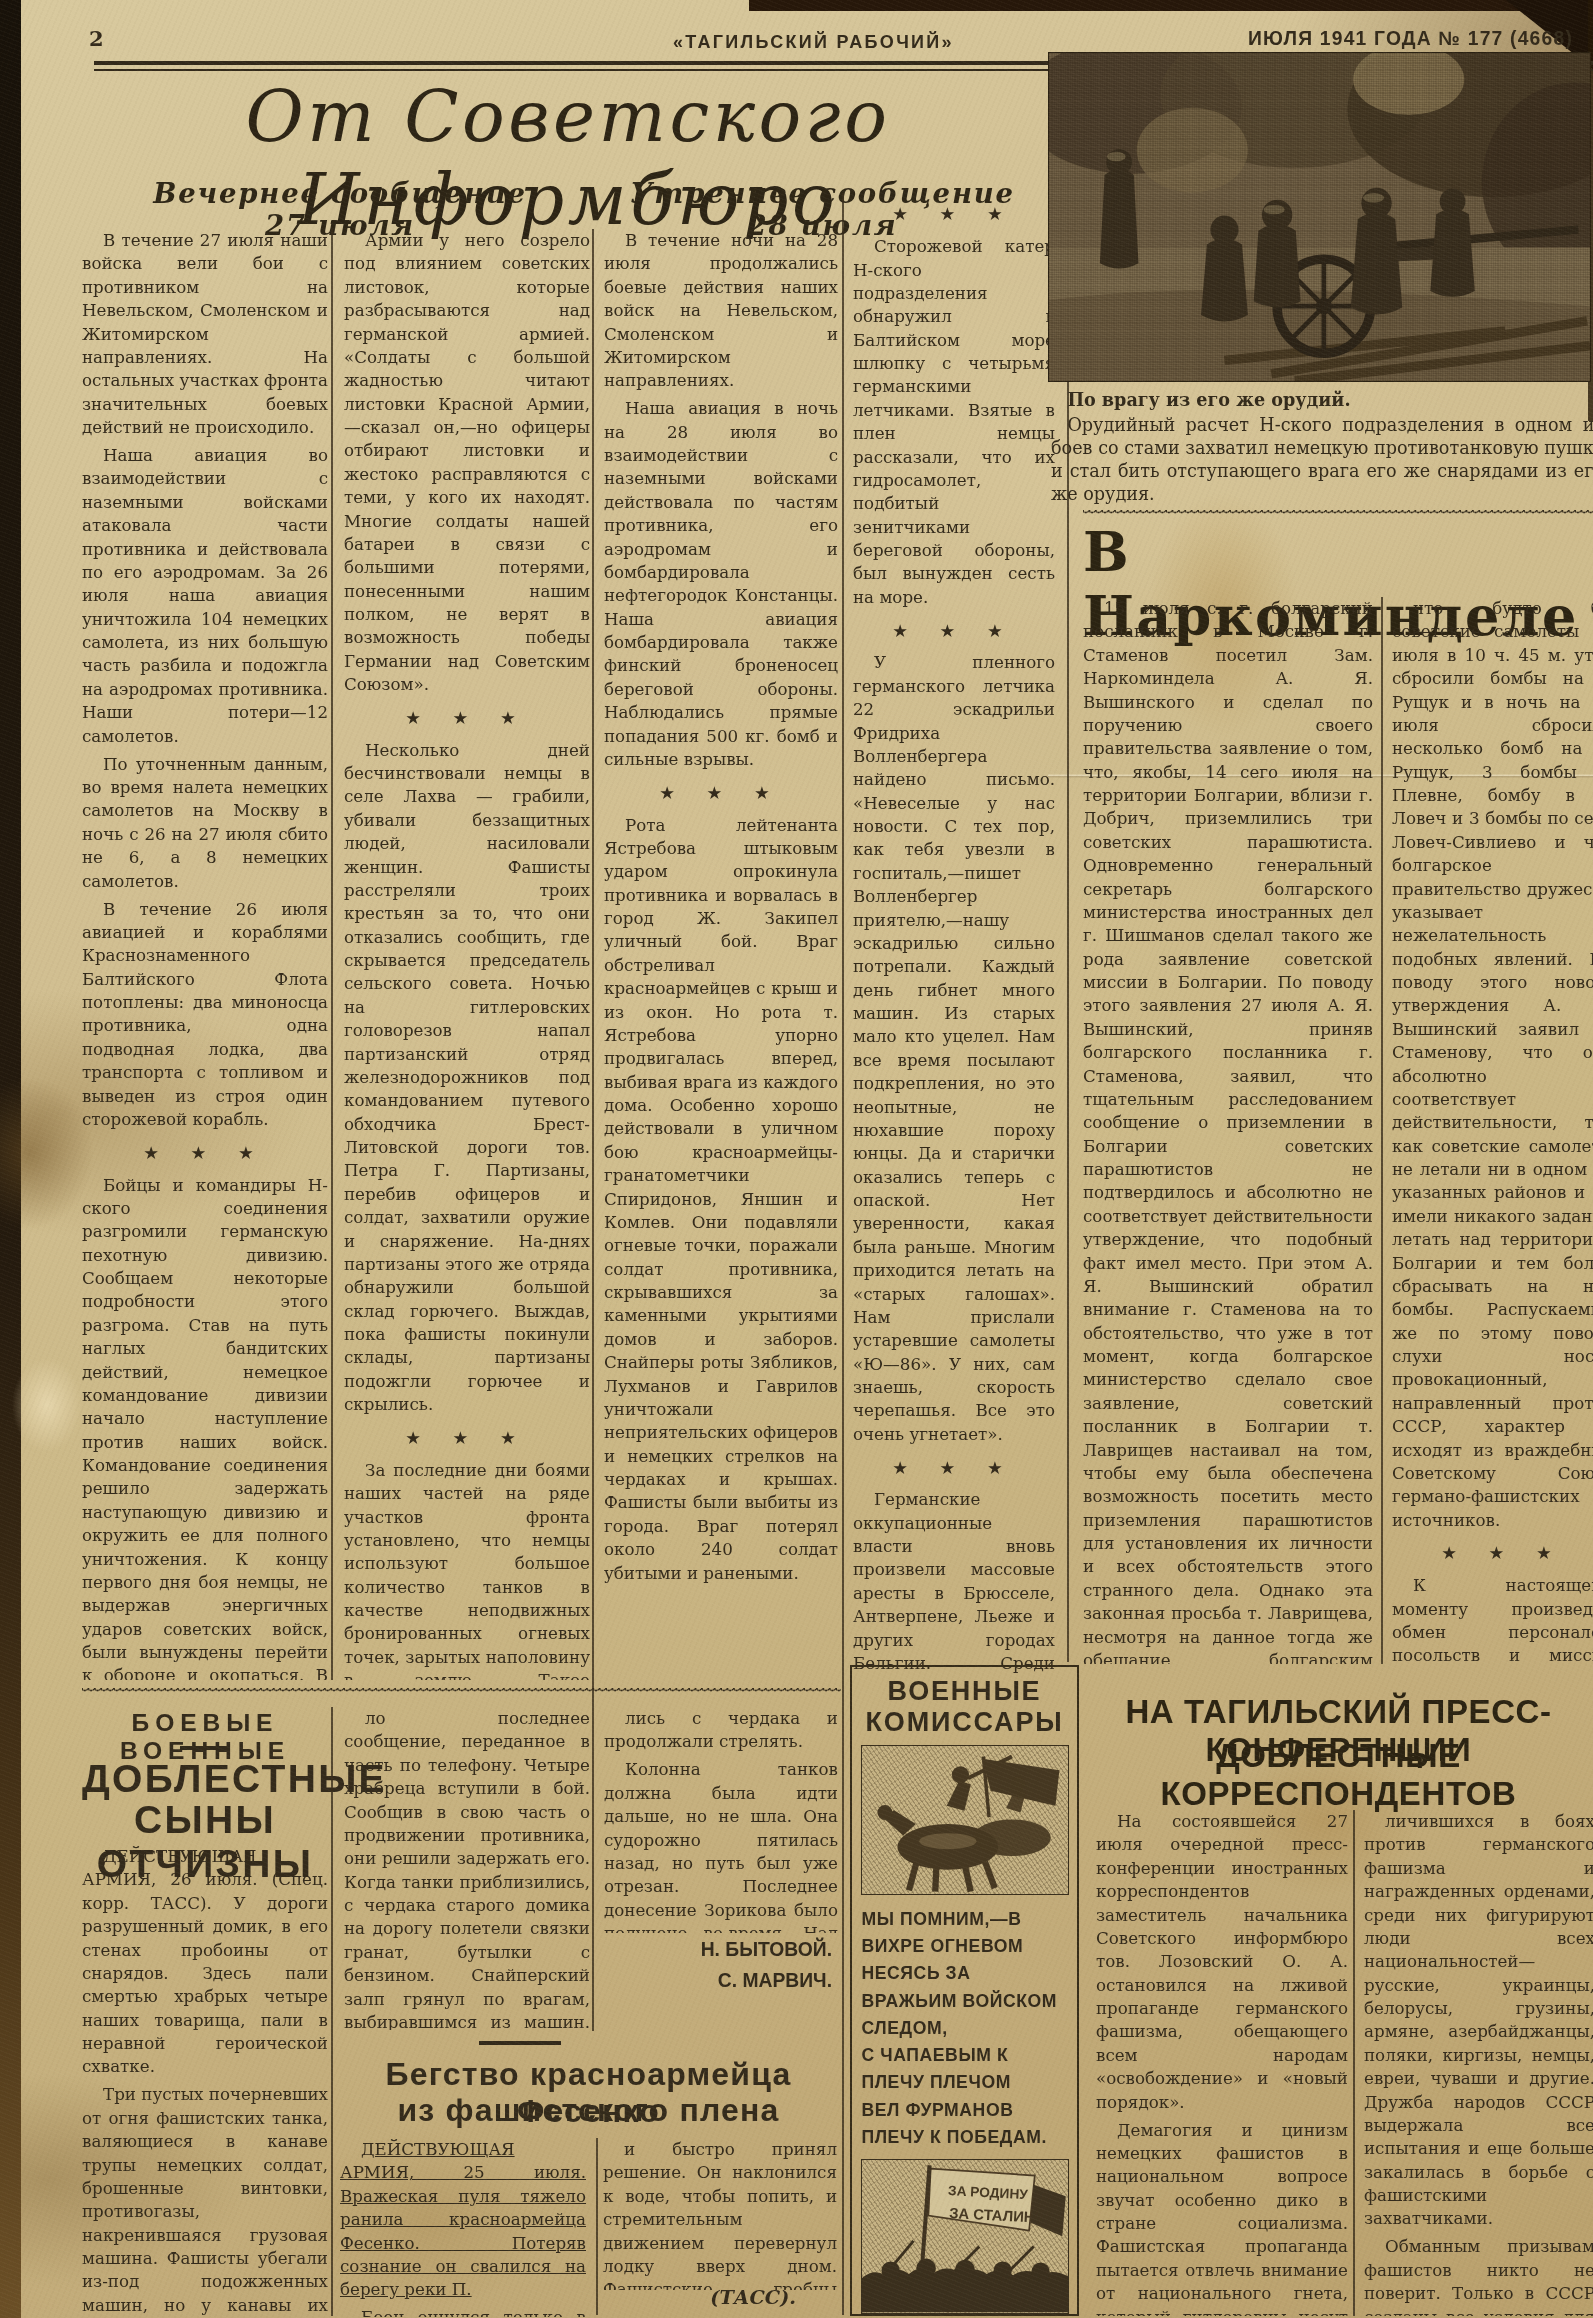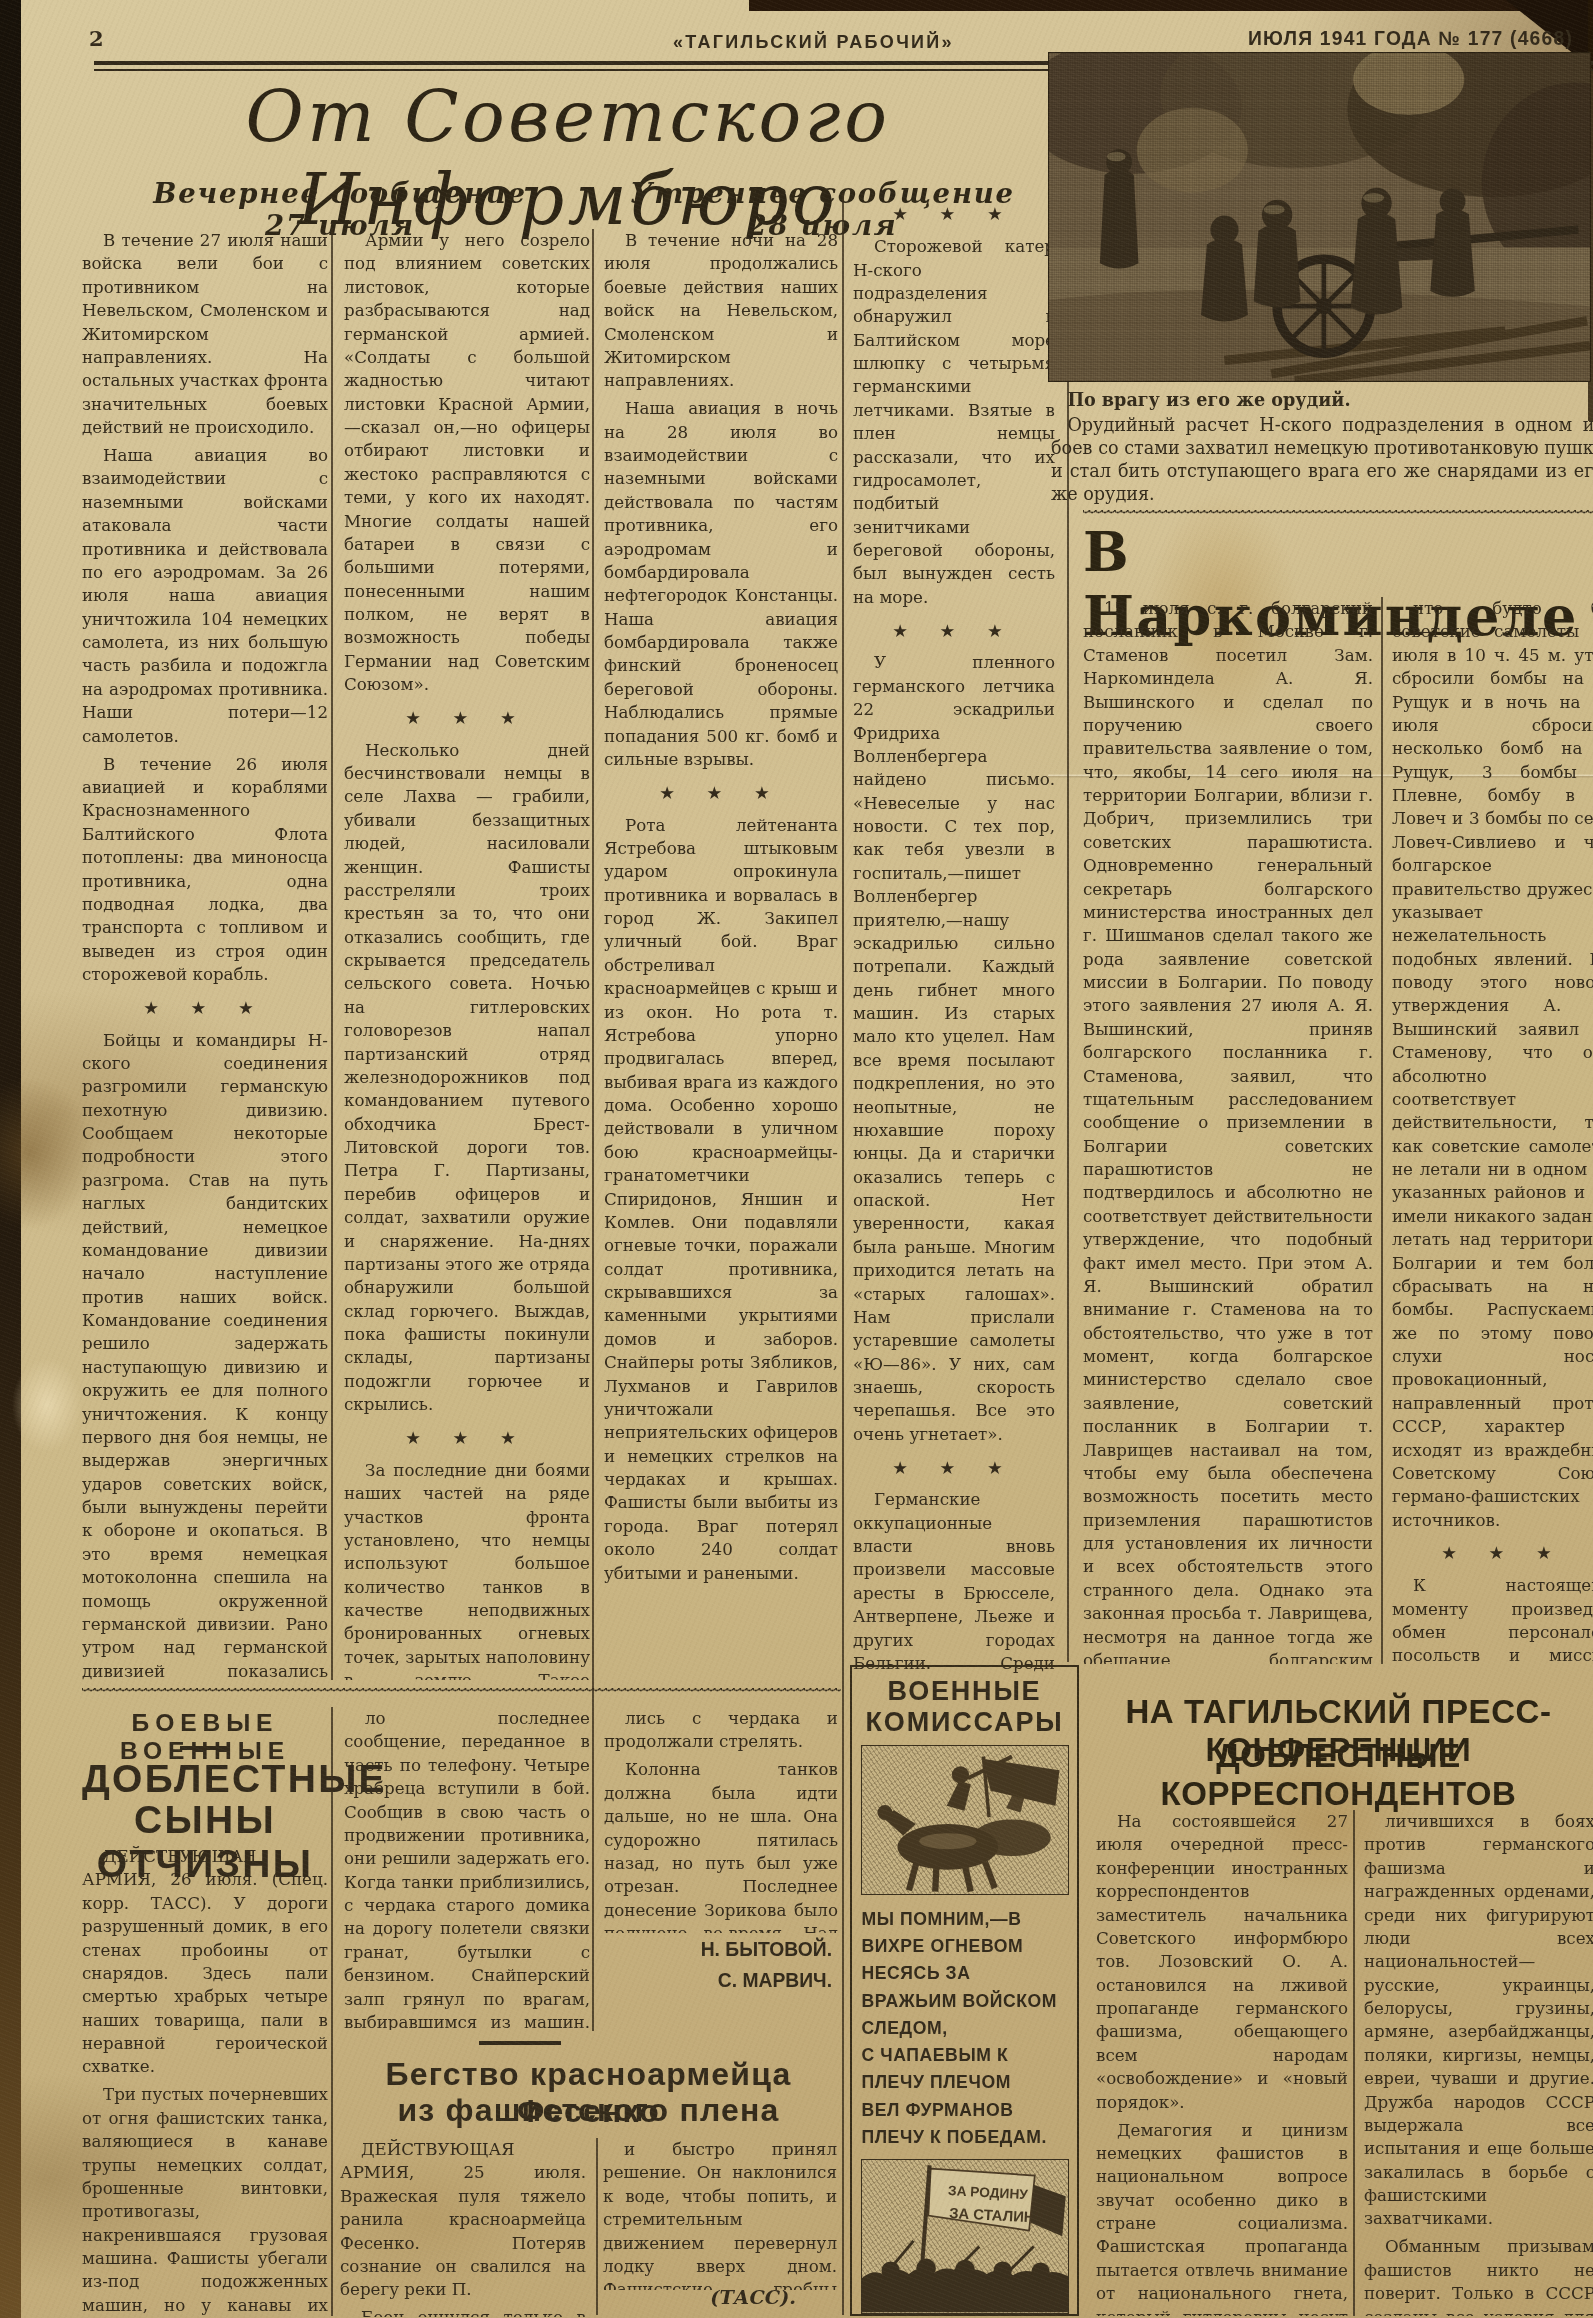--- a/index.html
+++ b/index.html
@@ -73,20 +73,21 @@
   <div class="hr" style="left:94px;top:61px;width:1500px;height:4.1px;"></div>
   <div class="hr" style="left:94px;top:69px;width:1500px;height:1.8px;"></div>
 
   <div class="abs main-title" style="left:82px;top:75px;width:972px;">От Советского Информбюро</div>
   <div class="abs subhead" style="left:135px;top:177px;width:410px;">Вечернее сообщение 27 июля</div>
   <div class="abs subhead" style="left:609px;top:177px;width:427px;">Утреннее сообщение 28 июля</div>
 
   <div class="col" style="left:82px;top:229px;width:246px;height:1451px;">
       <p>В течение 27 июля наши войска вели бои с противником на Невельском, Смоленском и Житомирском направлениях. На остальных участках фронта значительных боевых действий не происходило.</p>
       <p>Наша авиация во взаимодействии с наземными войсками атаковала части противника и действовала по его аэродромам. За 26 июля наша авиация уничтожила 104 немецких самолета, из них большую часть разбила и подожгла на аэродромах противника. Наши потери—12 самолетов.</p>
+      <p>По уточненным данным, во время налета немецких самолетов на Москву в ночь с 26 на 27 июля сбито не 6, а 8 немецких самолетов.</p>
       <p>В течение 26 июля авиацией и кораблями Краснознаменного Балтийского Флота потоплены: два миноносца противника, одна подводная лодка, два транспорта с топливом и выведен из строя один сторожевой корабль.</p>
       <p class="sep">★ ★ ★</p>
       <p>Бойцы и командиры Н-ского соединения разгромили германскую пехотную дивизию. Сообщаем некоторые подробности этого разгрома. Став на путь наглых бандитских действий, немецкое командование дивизии начало наступление против наших войск. Командование соединения решило задержать наступающую дивизию и окружить ее для полного уничтожения. К концу первого дня боя немцы, не выдержав энергичных ударов советских войск, были вынуждены перейти к обороне и окопаться. В это время немецкая мотоколонна спешила на помощь окруженной германской дивизии. Рано утром над германской дивизией показались эскадрильи советских бомбардировщиков. Враг прятал в лес противотанковую и другую артиллерию и сделал отчаянную попытку вырваться из окружения, но всюду встретил артиллерийский и пулеметный огонь. Наши противотанковые орудия подбили 20 немецких танков и танкеток. Чтобы спасти дивизию от верной гибели, немцы предприняли ряд атак с фронта, но с огромными для них потерями были отброшены. Огонь и сопротивление окруженной дивизии слабели с каждым часом. К концу вторых суток боя наши войска перешли в наступление. Группы наших танков подавляли огневые артиллерийские батареи и пулеметные гнезда противника. За танками в атаку бросились и славные пехотинцы. Машины на огромной скорости давили германцев и расстреливали в упор фашистских солдат.</p>
     </div>
   <div class="col" style="left:344px;top:229px;width:246px;height:1451px;">
       <p>Армии у него созрело под влиянием советских листовок, которые разбрасываются над германской армией. «Солдаты с большой жадностью читают листовки Красной Армии,—сказал он,—но офицеры отбирают листовки и жестоко расправляются с теми, у кого их находят. Многие солдаты нашей батареи в связи с большими потерями, понесенными нашим полком, не верят в возможность победы Германии над Советским Союзом».</p>
       <p class="sep">★ ★ ★</p>
       <p>Несколько дней бесчинствовали немцы в селе Лахва — грабили, убивали беззащитных людей, насиловали женщин. Фашисты расстреляли троих крестьян за то, что они отказались сообщить, где скрывается председатель сельского совета. Ночью на гитлеровских головорезов напал партизанский отряд железнодорожников под командованием путевого обходчика Брест-Литовской дороги тов. Петра Г. Партизаны, перебив офицеров и солдат, захватили оружие и снаряжение. На-днях партизаны этого же отряда обнаружили большой склад горючего. Выждав, пока фашисты покинули склады, партизаны подожгли горючее и скрылись.</p>
       <p class="sep">★ ★ ★</p>
       <p>За последние дни боями наших частей на ряде участков фронта установлено, что немцы используют большое количество танков в качестве неподвижных бронированных огневых точек, зарытых наполовину в землю. Такое использование танков, лишающее их основного тактического качества—подвижности, является следствием отсутствия горючего и невозможности подвоза его к передовым германским мотоколоннам. Так, в районе Д. большое количество германских танков, зарытых в землю, было уничтожено частями Красной Армии; у П. наша разведка обнаружила большую колонну фашистских танков, зарытых в землю по 3—4 ряда. После сообщения разведки наша авиация взялась за уничтожение этих танков.</p>
@@ -205,21 +206,21 @@
       <p>лись с чердака и продолжали стрелять.</p>
       <p>Колонна танков должна была идти дальше, но не шла. Она судорожно пятилась назад, но путь был уже отрезан. Последнее донесение Зорикова было получено во-время. Над фашистской колонной появились советские самолеты, подоспели наши танки. Дело, начатое четырьмя храбрецами, завершили наши части. Красноармейцы-наблюдатели с честью выполнили свою боевую задачу. Скромные советские люди, доблестные сыны отчизны до последнего вздоха были верны воинской присяге, родине, советскому народу.</p>
     </div>
   <div class="abs sign" style="left:604px;top:1939px;width:228px;">Н. БЫТОВОЙ.</div>
   <div class="abs sign" style="left:604px;top:1970px;width:228px;">С. МАРВИЧ.</div>
   <div class="vr" style="left:331px;top:1707px;height:609px;"></div>
 
   <div class="dash" style="left:479px;top:2041px;width:82px;"></div>
   <div class="abs fs-title" style="left:337px;top:2056px;width:503px;">Бегство красноармейца Фесенко</div>
   <div class="abs fs-title" style="left:337px;top:2092px;width:503px;">из фашистского плена</div>
-  <div class="col" style="left:340px;top:2138px;width:246px;height:179px;">
+  <div class="col" style="left:340px;top:2138px;width:246px;height:179px;text-decoration:underline;">
       <p>ДЕЙСТВУЮЩАЯ АРМИЯ, 25 июля. Вражеская пуля тяжело ранила красноармейца Фесенко. Потеряв сознание он свалился на берегу реки П.</p>
       <p>Боец очнулся только в лодке, направлявшейся в сопровождении четырех фашистских молодчиков к вражескому берегу.</p>
     </div>
   <div class="col" style="left:603px;top:2138px;width:234px;height:152px;">
       <p>и быстро принял решение. Он наклонился к воде, чтобы попить, и стремительным движением перевернул лодку вверх дном. Фашистские гребцы полетели в воду, а Фесенко глубоко нырнул и поплыл к своему берегу. С вражеского берега открыли огонь по пловцу. Скрываясь под водой и внезапно меняя направление, он переплыл реку и кустами благополучно добрался до расположения наших частей.</p>
     </div>
   <div class="abs sign" style="left:568px;top:2286px;width:228px;font-family:'DejaVu Serif',serif;font-style:italic;">(ТАСС).</div>
   <div class="vr" style="left:596px;top:2138px;height:177px;"></div>
 
   <div class="box" style="left:850px;top:1665px;width:229px;height:651px;overflow:hidden;">

